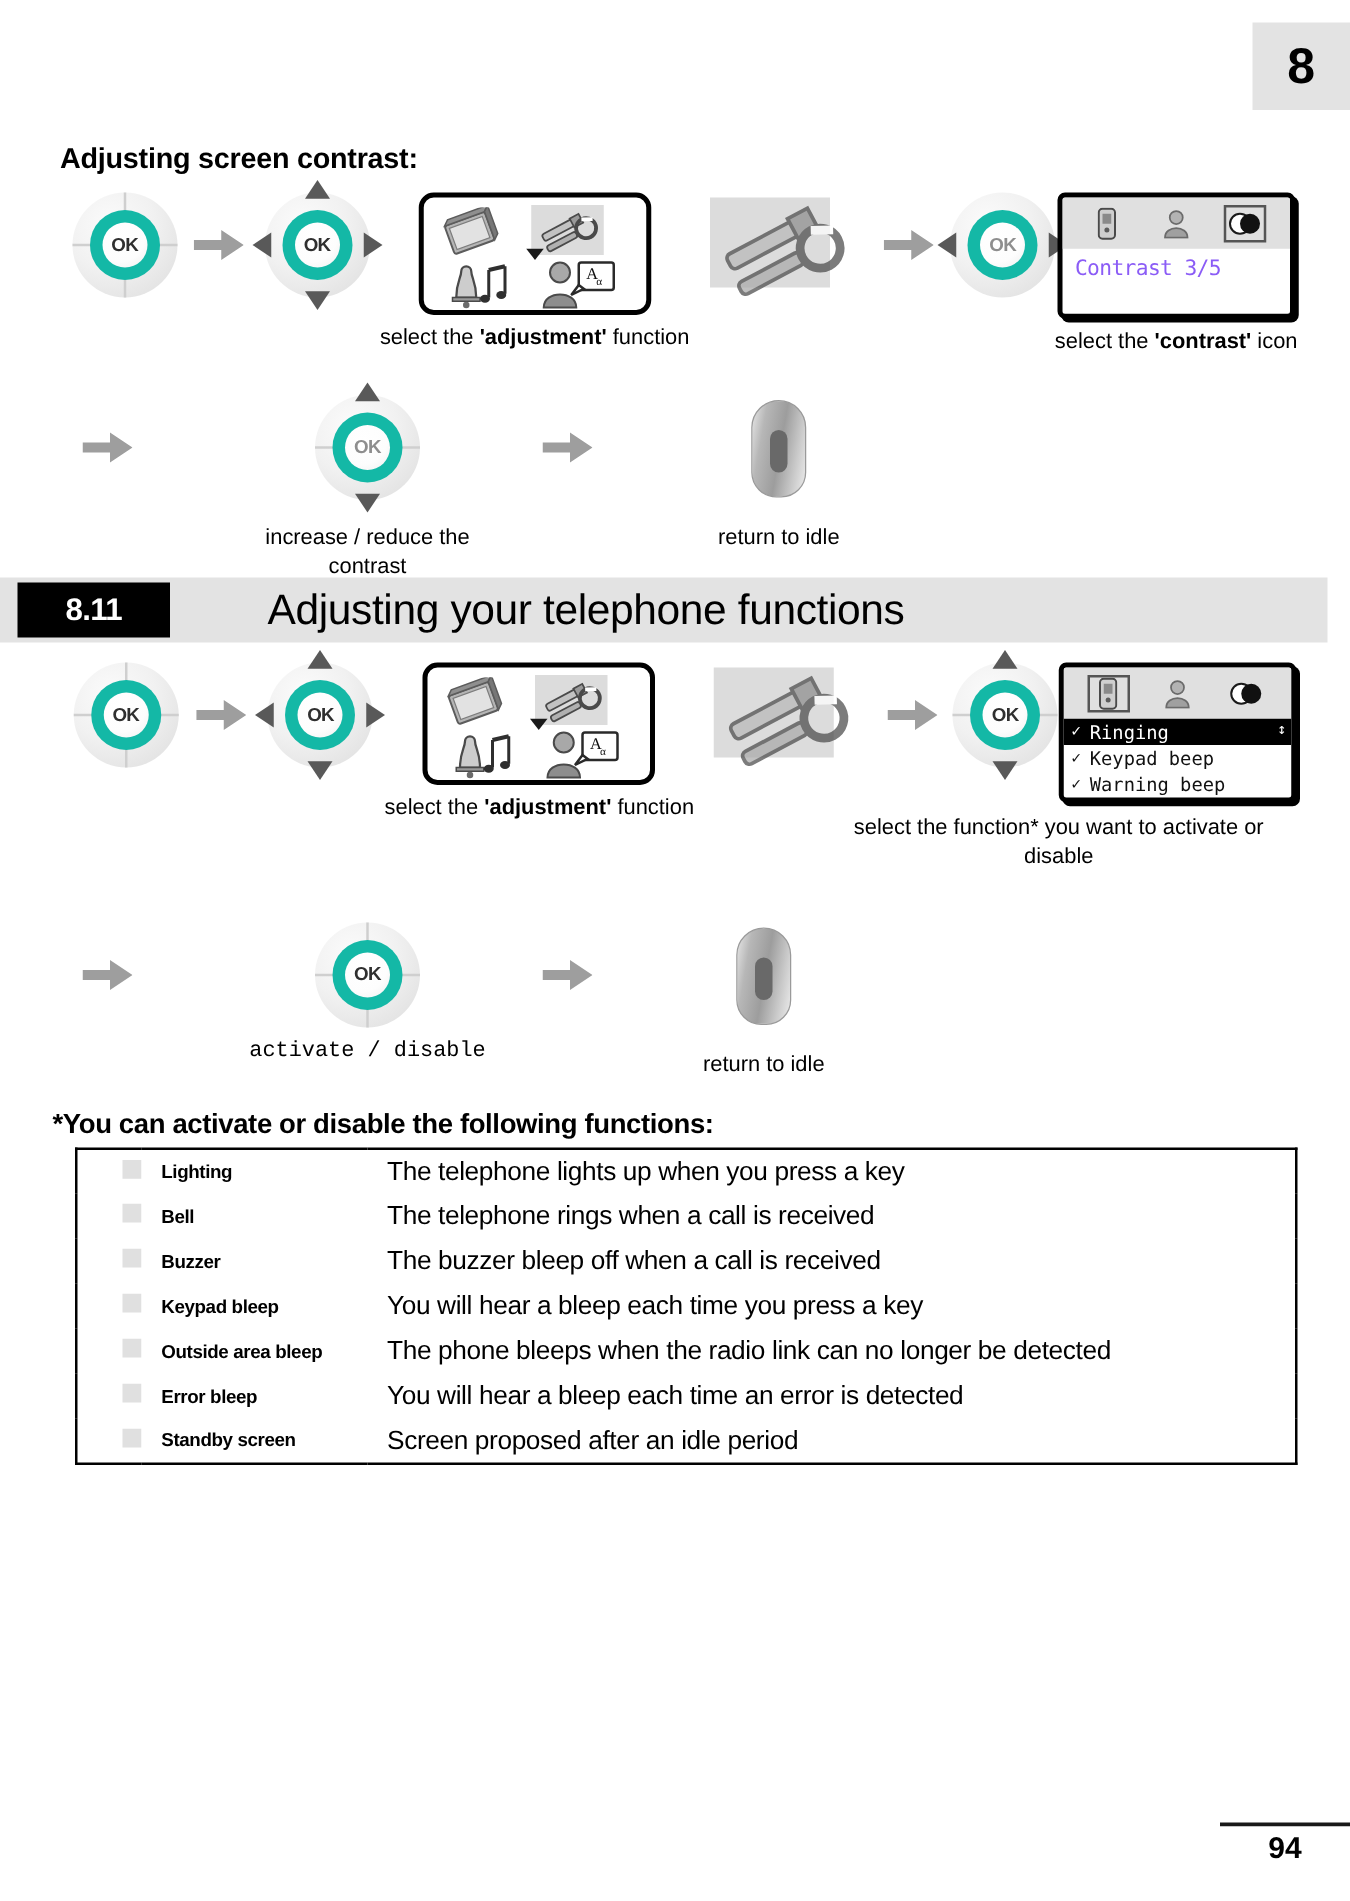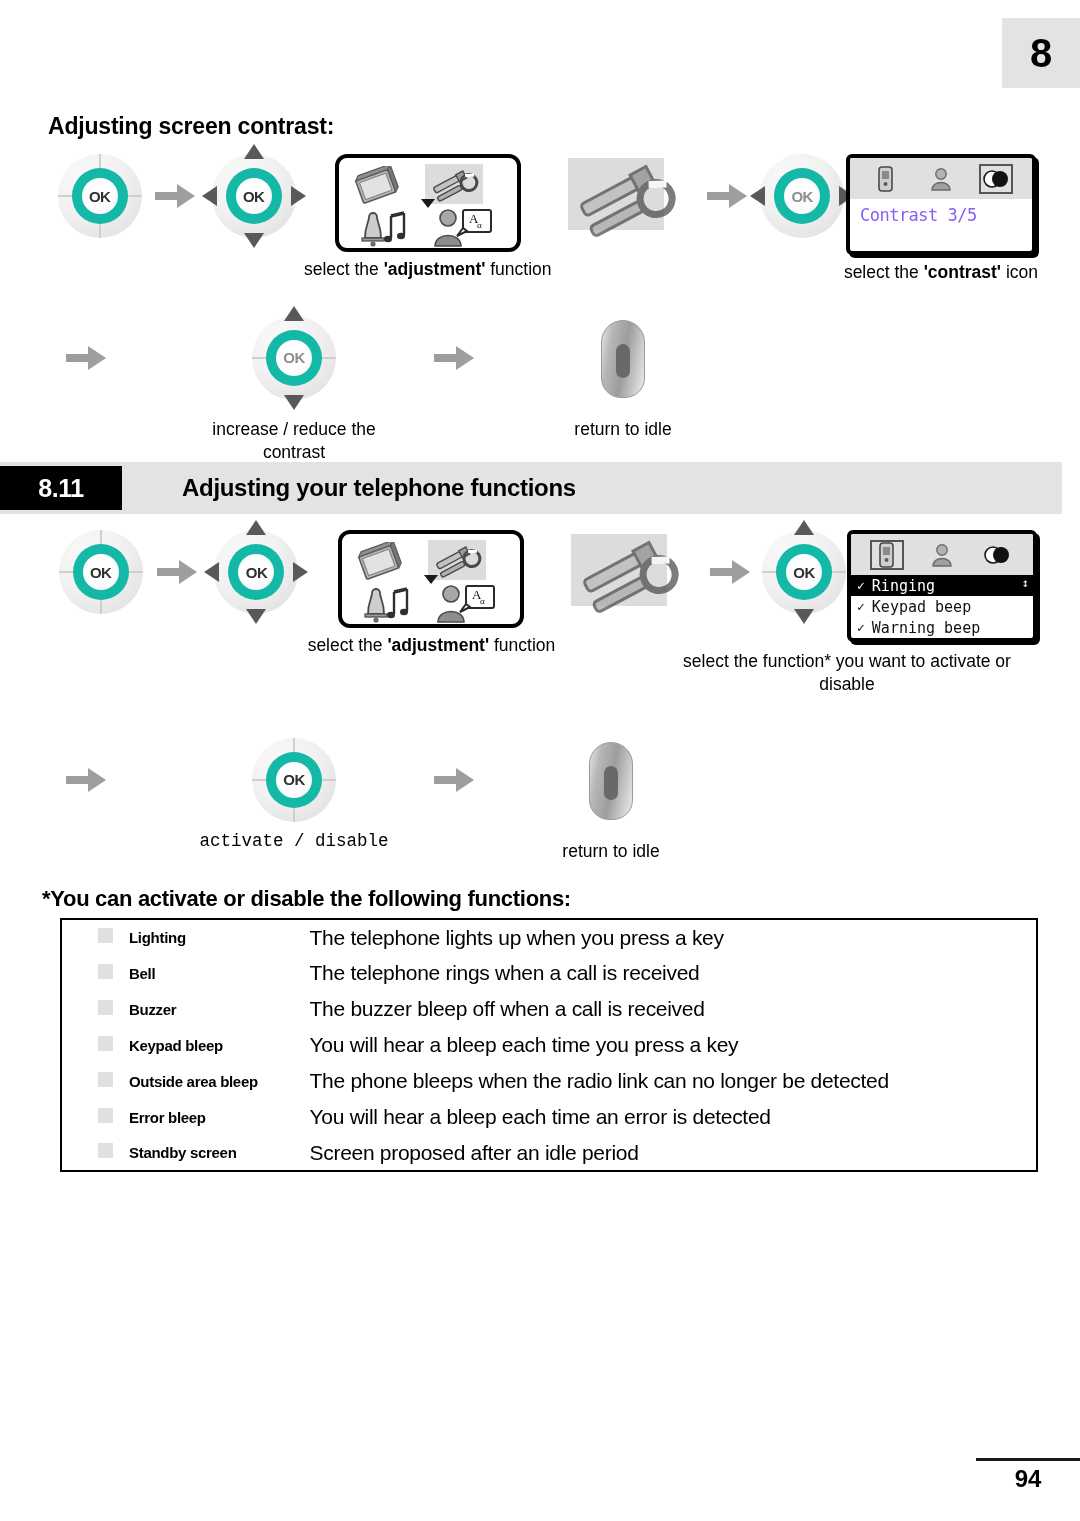--- a/index.html
+++ b/index.html
@@ -157,24 +157,24 @@
   }
 
   
   .sectionbar {
     position: absolute; left: 0; width: 1062px; height: 52px;
     background: #e3e3e3; display: flex; align-items: center;
   }
   .sectionbar .num {
     width: 122px; height: 44px; background: #000; color: #fff;
     display: flex; align-items: center; justify-content: center;
-    font-size: 25px; font-weight: bold; letter-spacing: -0.5px;
+    font-size: 25px; font-weight: bold; letter-spacing: -0.5px; margin-left: 14px;
   }
   .sectionbar .title {
-    font-size: 24px; font-weight: bold; margin-left: 60px; letter-spacing: -0.3px;
+    font-size: 34px; font-weight: normal; margin-left: 78px; letter-spacing: -0.3px;
   }
 
   
   .table-heading { font-size: 22px; font-weight: bold; letter-spacing: -0.3px; }
   .functable {
     border: 2px solid #000; width: 978px; margin-top: 6px;
     border-collapse: collapse;
   }
   .functable td { padding: 0; vertical-align: middle; }
   .functable tr { height: 36px; }

